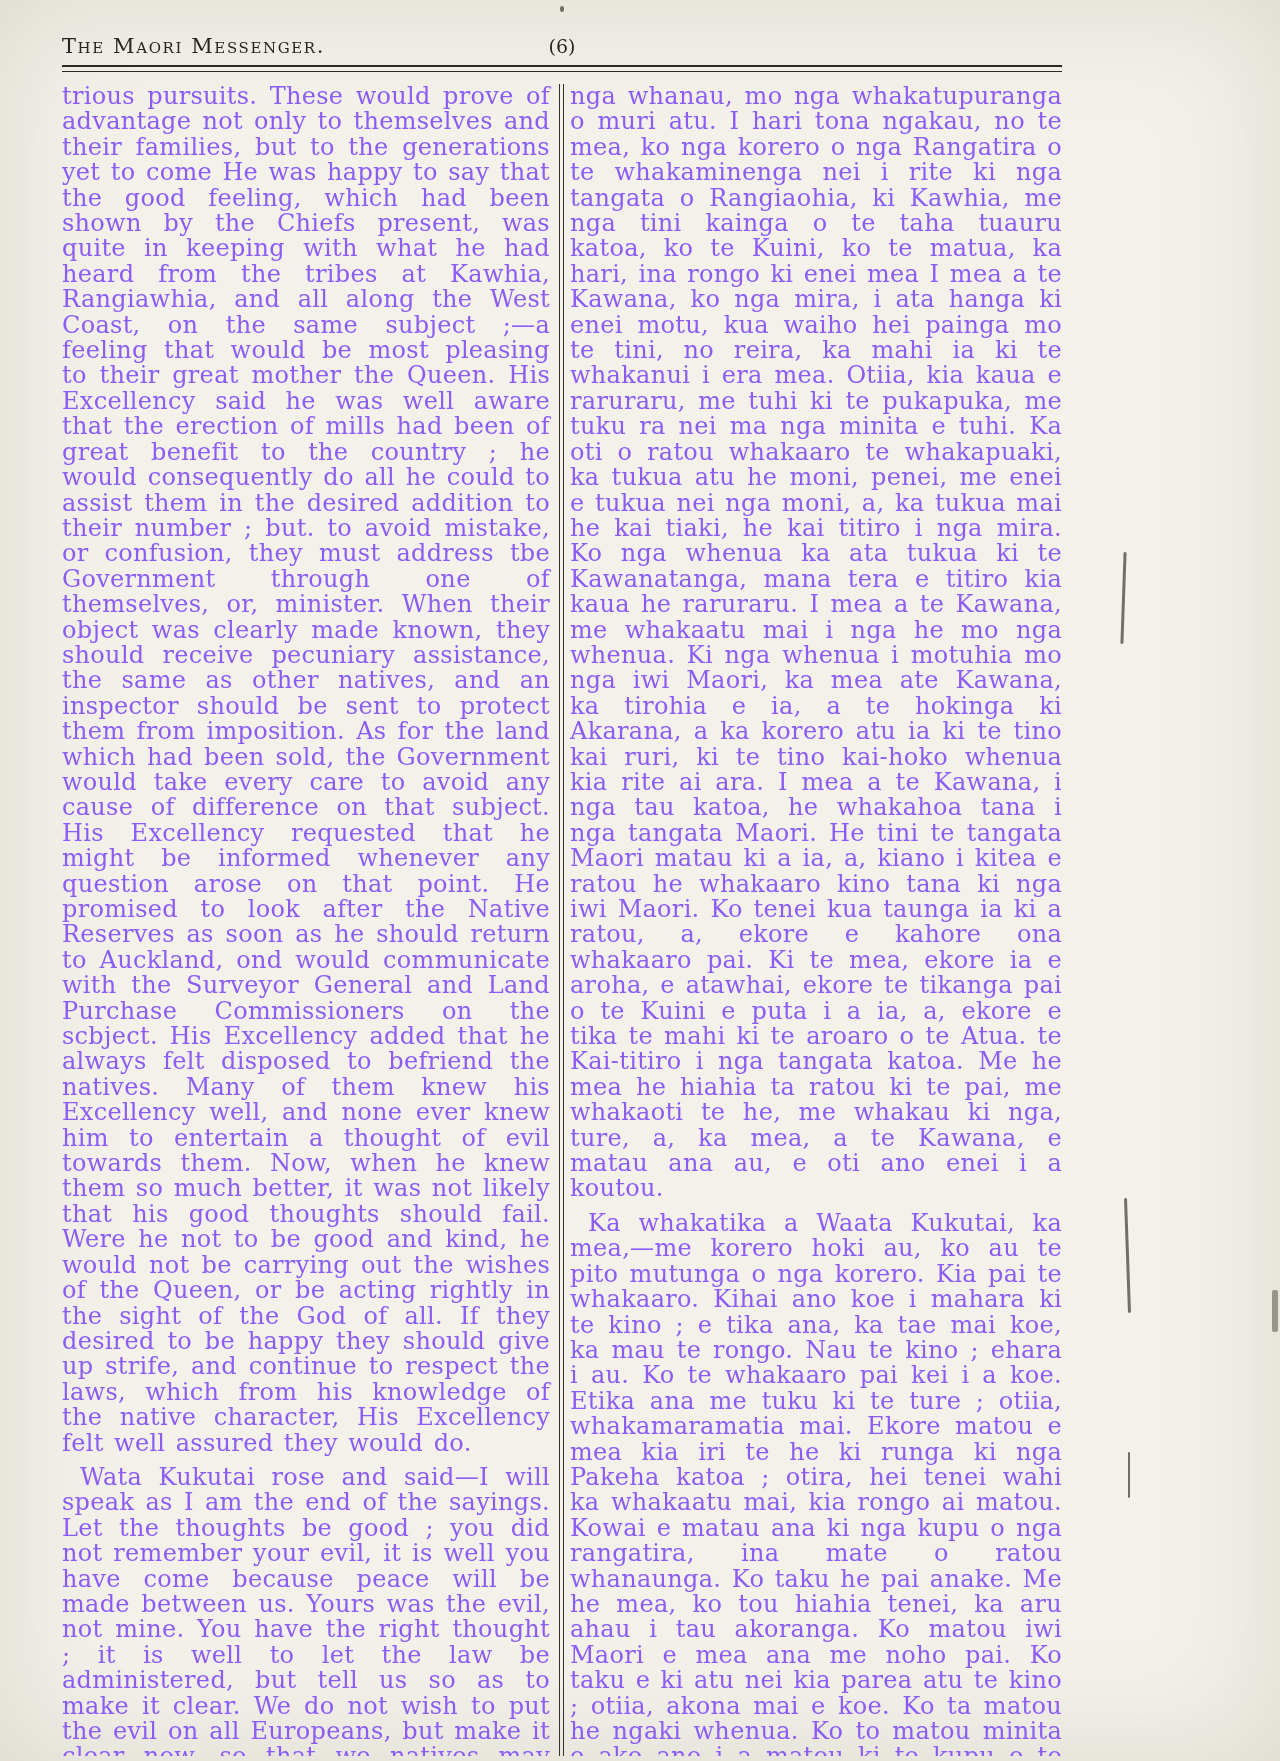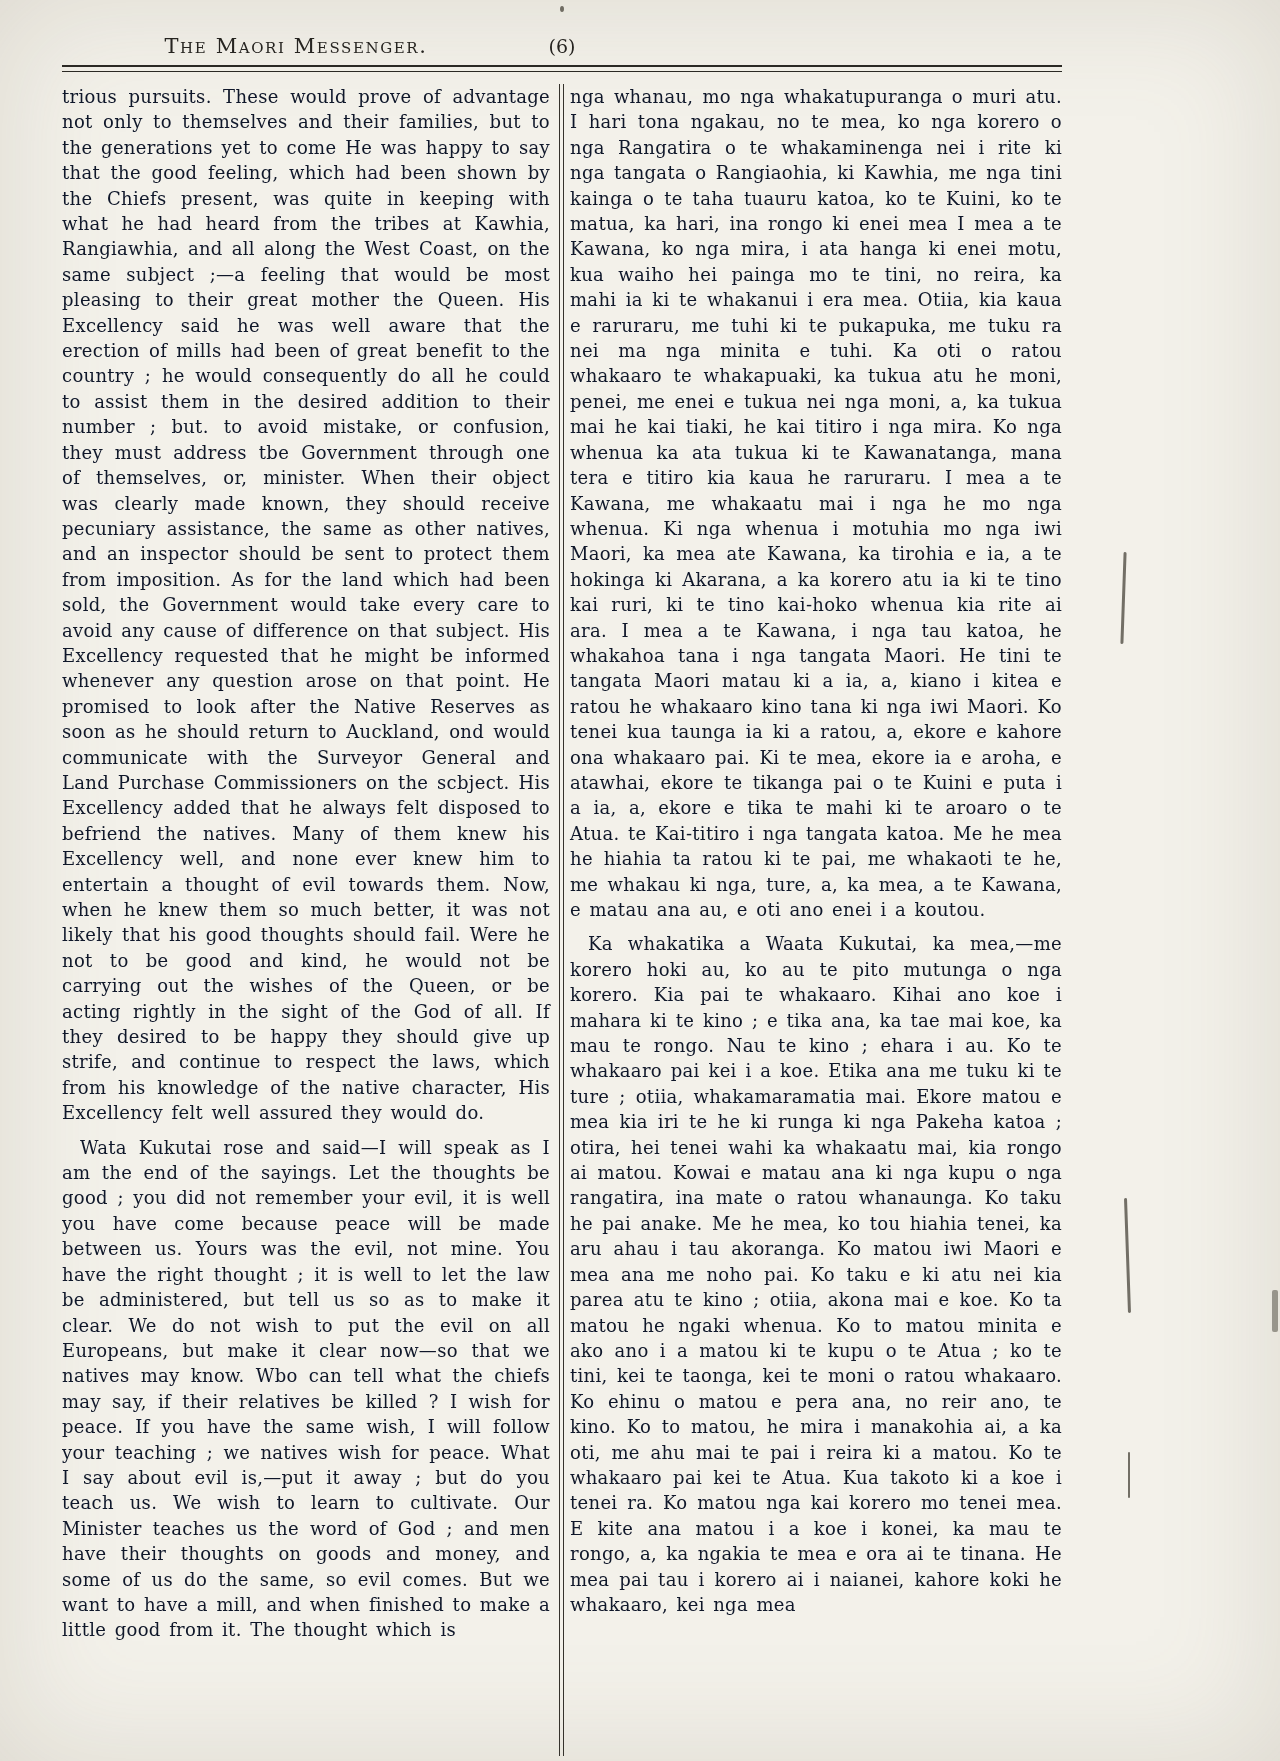--- a/index.html
+++ b/index.html
@@ -24,21 +24,20 @@
   .masthead {
     display: grid;
     grid-template-columns: 468px 64px 468px;
     width: 1000px;
     align-items: baseline;
   }
   .masthead .title {
     font-variant: small-caps;
     font-size: 21px;
     letter-spacing: 1.6px;
-    text-align: center;
     color: #262420;
   }
   .masthead .pageno {
     font-size: 19px;
     text-align: center;
     color: #262420;
   }
   .header-rule {
     width: 1000px;
     height: 4px;
@@ -48,25 +47,25 @@
   }
   .columns {
     display: flex;
     width: 1000px;
     margin-top: 12px;
     height: 1672px;
     overflow: hidden;
   }
   .col {
     text-align: justify;
-    font-size: 18px;
+    font-size: 24px;
     line-height: 25.4px;
     letter-spacing: 0.3px;
     word-spacing: 2.5px;
-    color: #0f172a;
+    color: #8b5cf6;
   }
   .col-left  { width: 489px; }
   .col-right { width: 493px; }
   .divider {
     width: 3px;
     margin: 0 6px 0 9px;
     border-left: 1.5px solid #35322c;
     border-right: 1.5px solid #35322c;
     align-self: stretch;
   }

